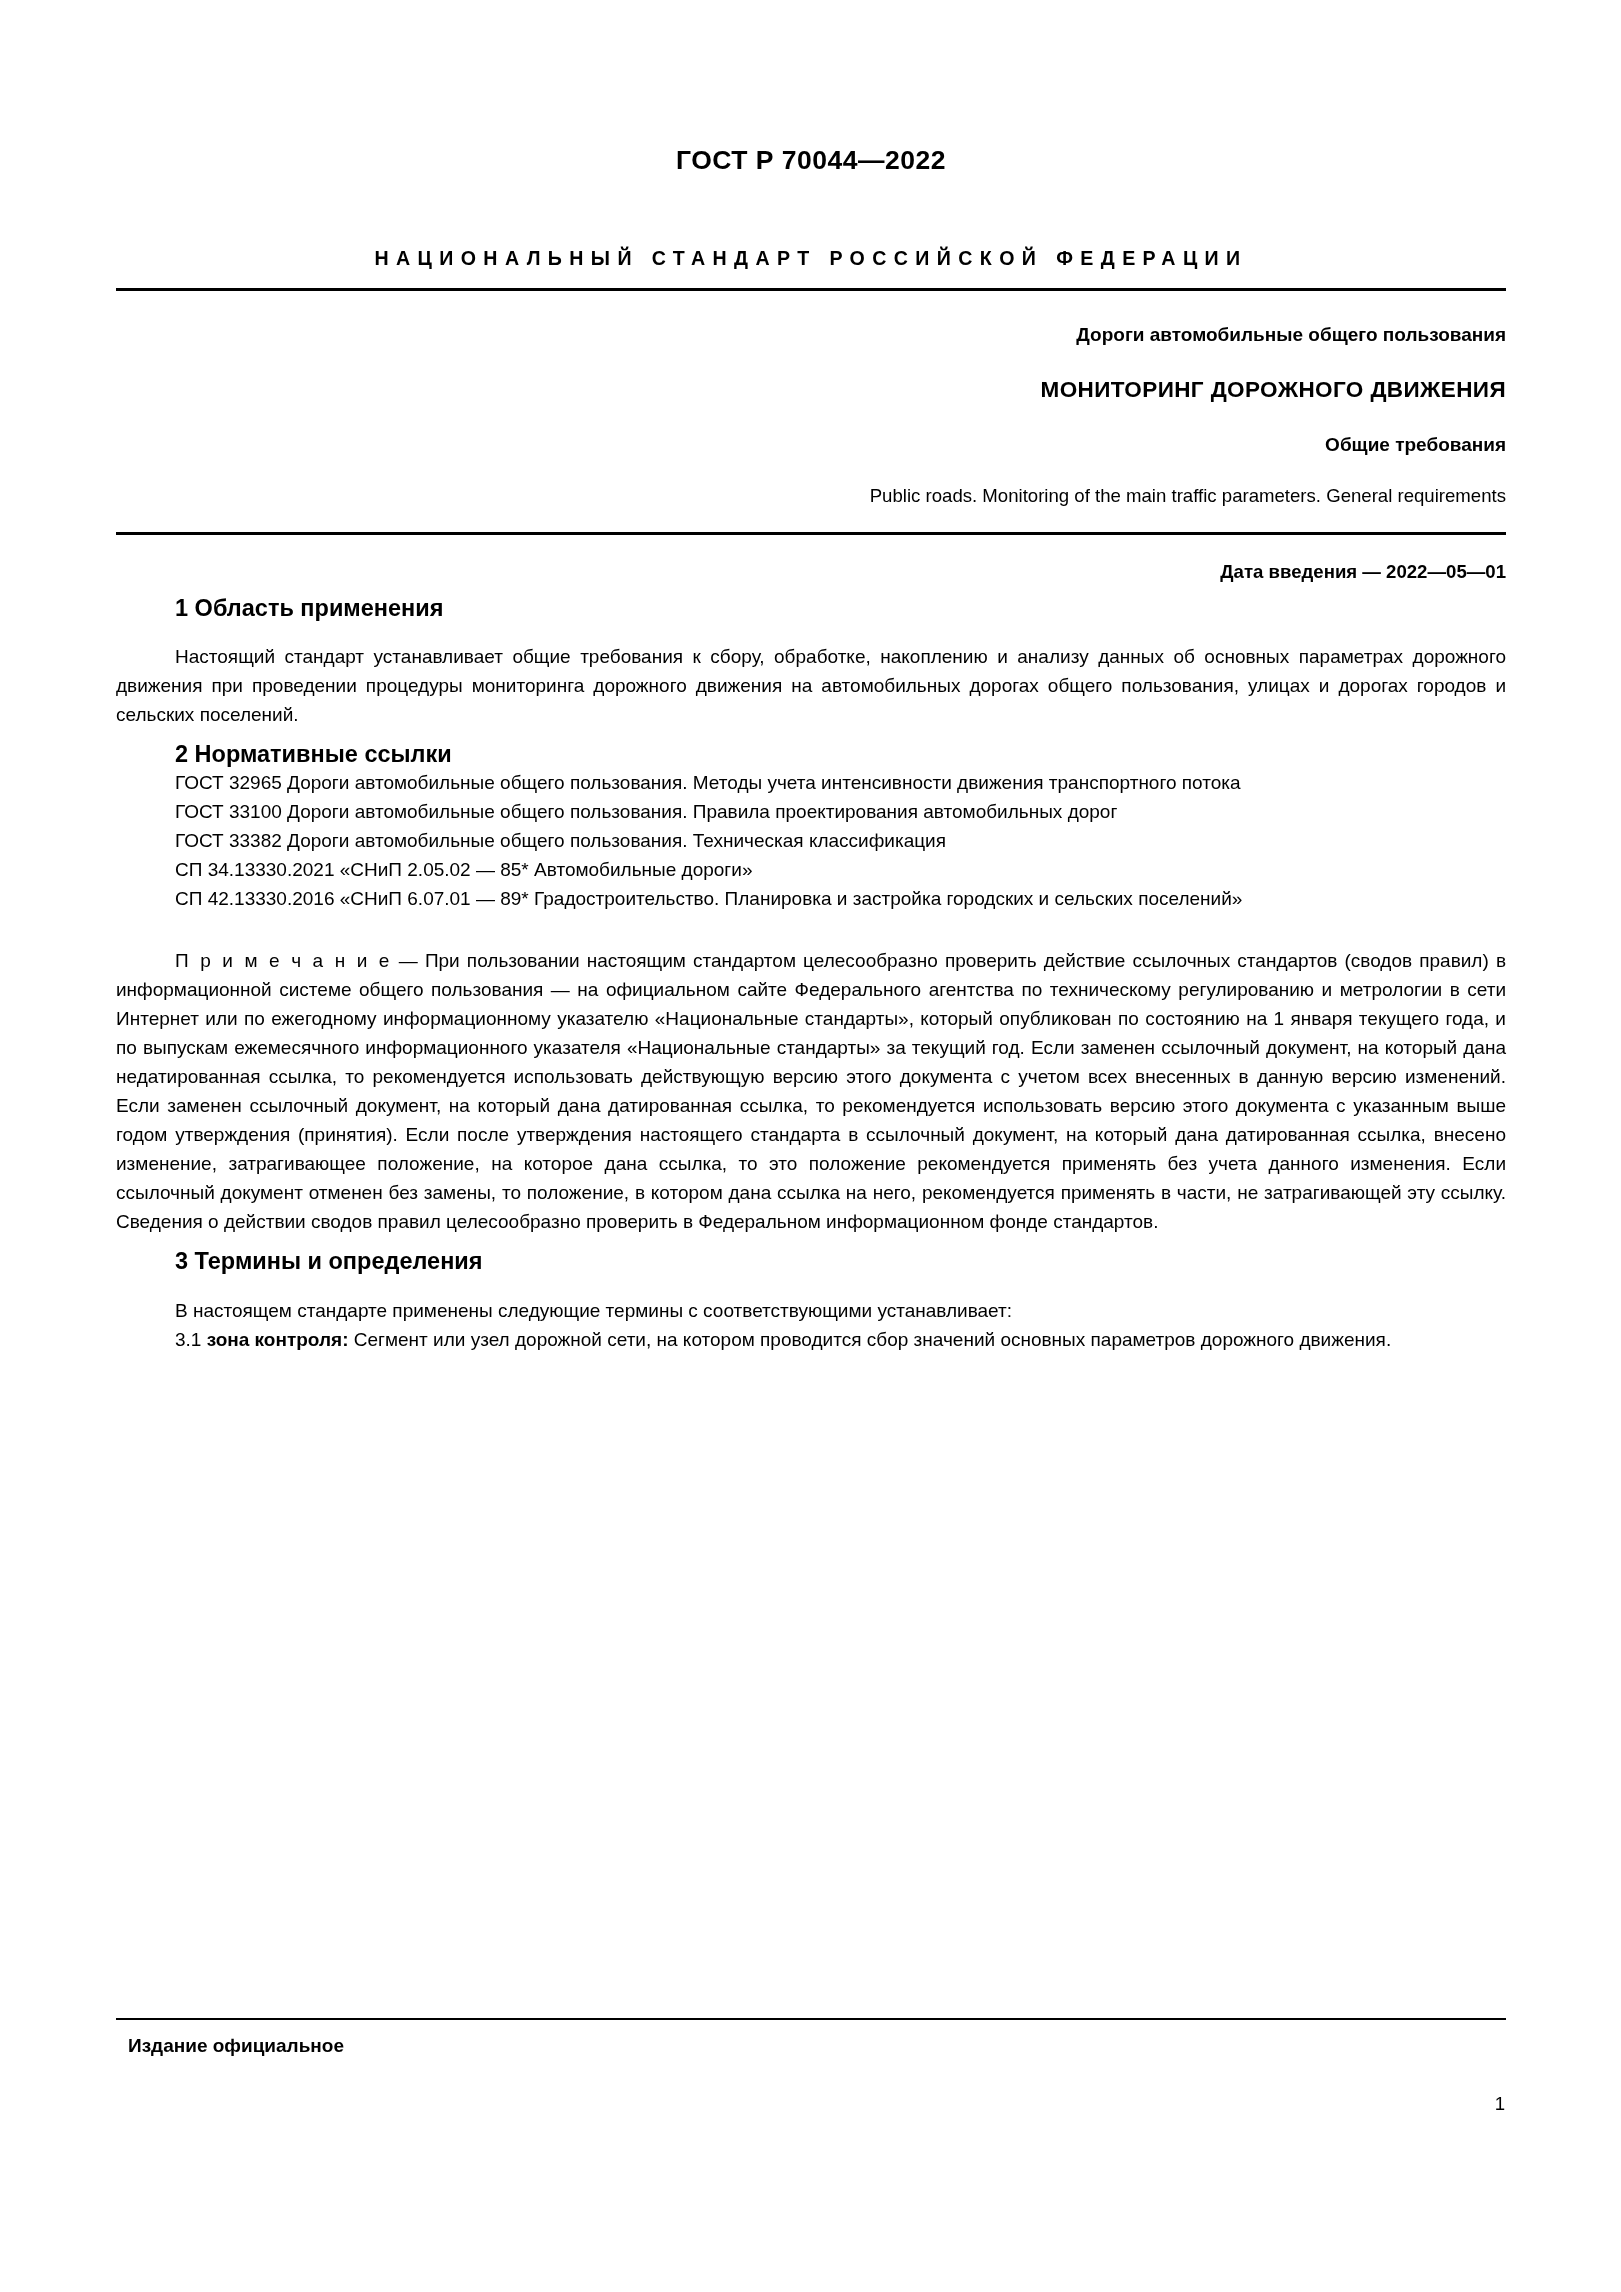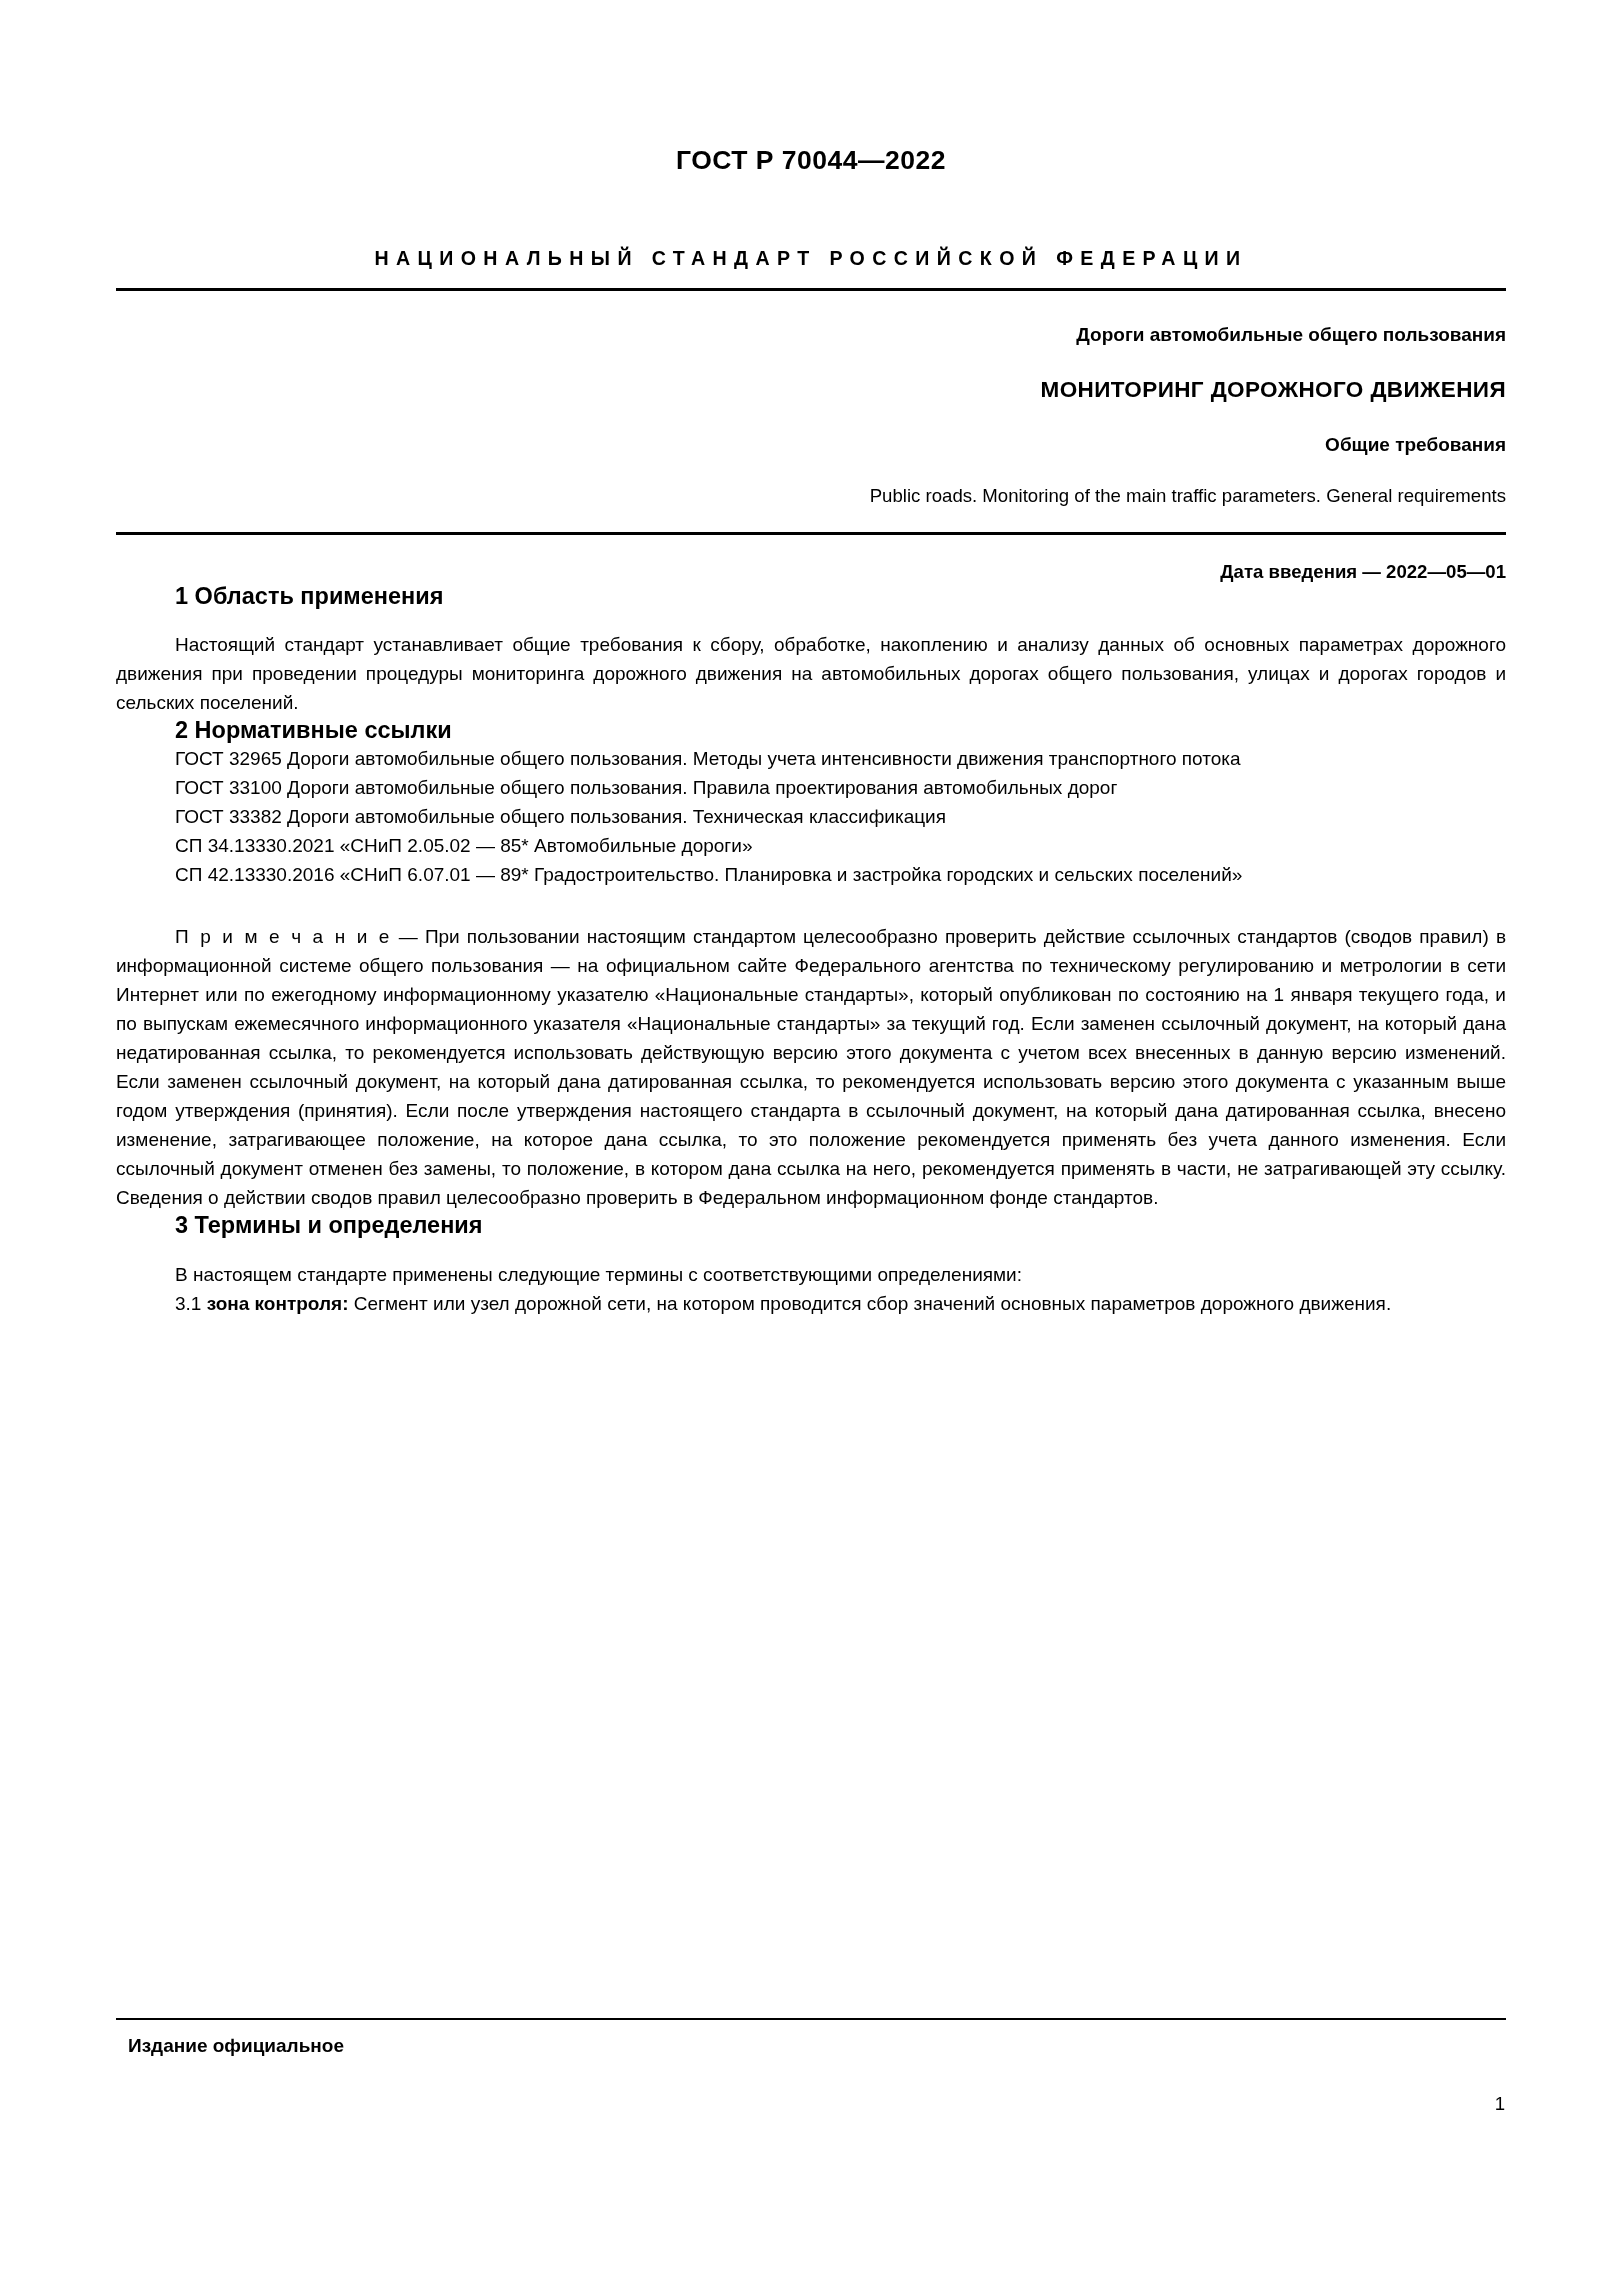--- a/index.html
+++ b/index.html
@@ -82,21 +82,21 @@
 
   .intro-date {
     text-align: right;
     font-size: 18.6px;
     font-weight: bold;
     margin-top: 25.5px;
   }
 
   
   .section {
-    margin-top: 0;
+    margin-top: 12px;
   }
   h2.section-title {
     font-size: 23.5px;
     font-weight: bold;
     margin: 0;
     padding: 0;
     text-indent: 59px;
   }
   .sec1-title { margin-top: 86px; }
   .sec2-title { margin-top: 55px; }
@@ -182,21 +182,21 @@
       <p class="para tight">ГОСТ 33100 Дороги автомобильные общего пользования. Правила проектирования автомобильных дорог</p>
       <p class="para tight">ГОСТ 33382 Дороги автомобильные общего пользования. Техническая классификация</p>
       <p class="para tight">СП 34.13330.2021 «СНиП 2.05.02 — 85* Автомобильные дороги»</p>
       <p class="para tight">СП 42.13330.2016 «СНиП 6.07.01 — 89* Градостроительство. Планировка и застройка городских и сельских поселений»</p>
 
       <p class="note"><span class="sp-note">П р и м е ч а н и е</span><span> — При пользовании настоящим стандартом целесообразно проверить действие ссылочных стандартов (сводов правил) в информационной системе общего пользования — на официальном сайте Федерального агентства по техническому регулированию и метрологии в сети Интернет или по ежегодному информационному указателю «Национальные стандарты», который опубликован по состоянию на 1 января текущего года, и по выпускам ежемесячного информационного указателя «Национальные стандарты» за текущий год. Если заменен ссылочный документ, на который дана недатированная ссылка, то рекомендуется использовать действующую версию этого документа с учетом всех внесенных в данную версию изменений. Если заменен ссылочный документ, на который дана датированная ссылка, то рекомендуется использовать версию этого документа с указанным выше годом утверждения (принятия). Если после утверждения настоящего стандарта в ссылочный документ, на который дана датированная ссылка, внесено изменение, затрагивающее положение, на которое дана ссылка, то это положение рекомендуется применять без учета данного изменения. Если ссылочный документ отменен без замены, то положение, в котором дана ссылка на него, рекомендуется применять в части, не затрагивающей эту ссылку. Сведения о действии сводов правил целесообразно проверить в Федеральном информационном фонде стандартов.</span></p>
     </div>
 
     <div class="section">
       <h2 class="section-title sec3-title">3  Термины и определения</h2>
-      <p class="para first">В настоящем стандарте применены следующие термины с соответствующими определениями:</p>
+      <p class="para first">В настоящем стандарте применены следующие термины с соответствующими устанавливает:</p>
       <p class="para tight"><span>3.1 </span><b class="term">зона контроля:</b><span> Сегмент или узел дорожной сети, на котором проводится сбор значений основных параметров дорожного движения.</span></p>
     </div>
 
   </div>
 
   <hr class="footer-rule">
   <div class="footer-text">Издание официальное</div>
   <div class="page-number">1</div>
 </div>
 

